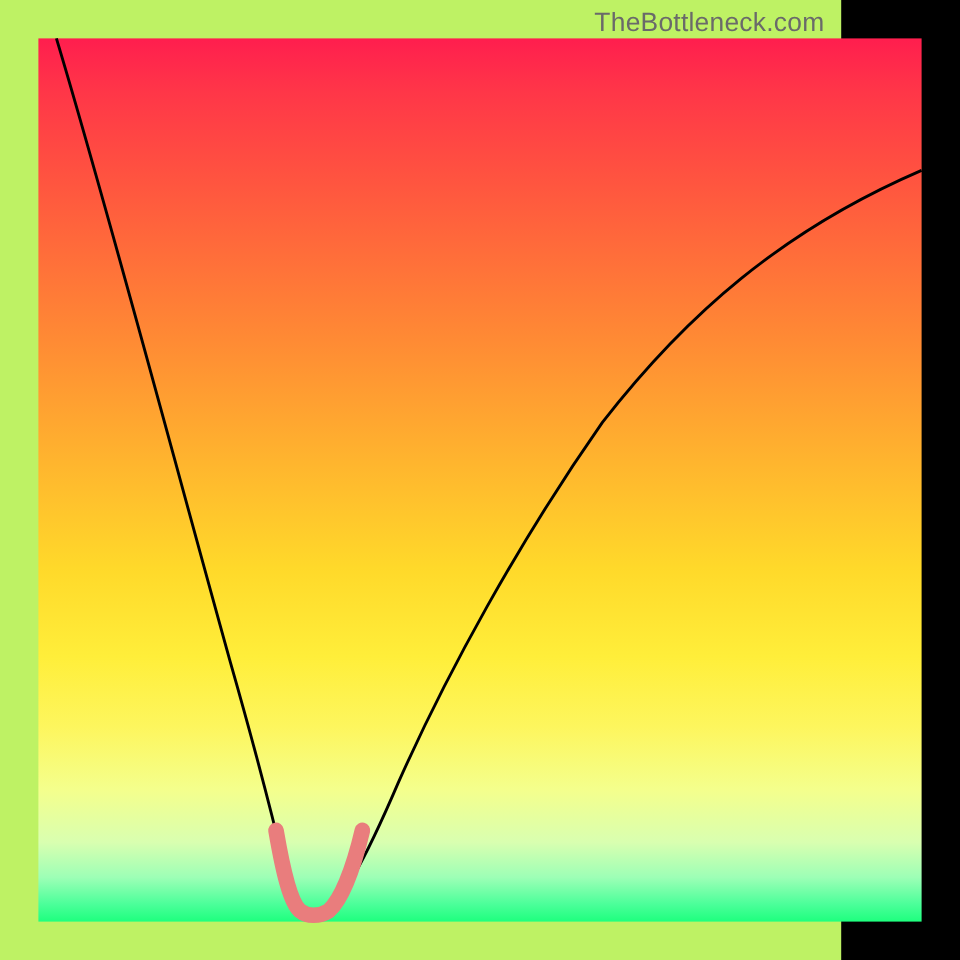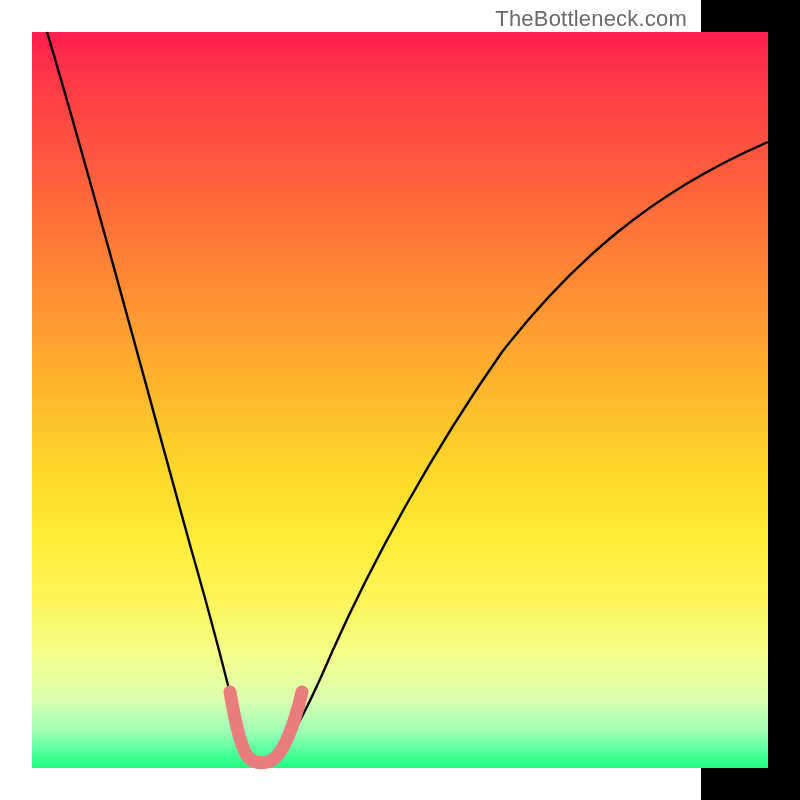--- a/index.html
+++ b/index.html
@@ -10,21 +10,21 @@
     background: #000;
     overflow: hidden;
     font-family: Arial, Helvetica, sans-serif;
   }
   .frame {
     position: absolute;
     top: 0;
     left: 0;
     width: 701px;
     height: 800px;
-    background: #ffffff;
+    background: #bef264;
   }
   .plot-area {
     position: absolute;
     top: 32px;
     left: 32px;
     width: 736px;
     height: 736px;
     background: linear-gradient(to bottom,
       #ff1e4e 0%,
       #ff3648 6%,

